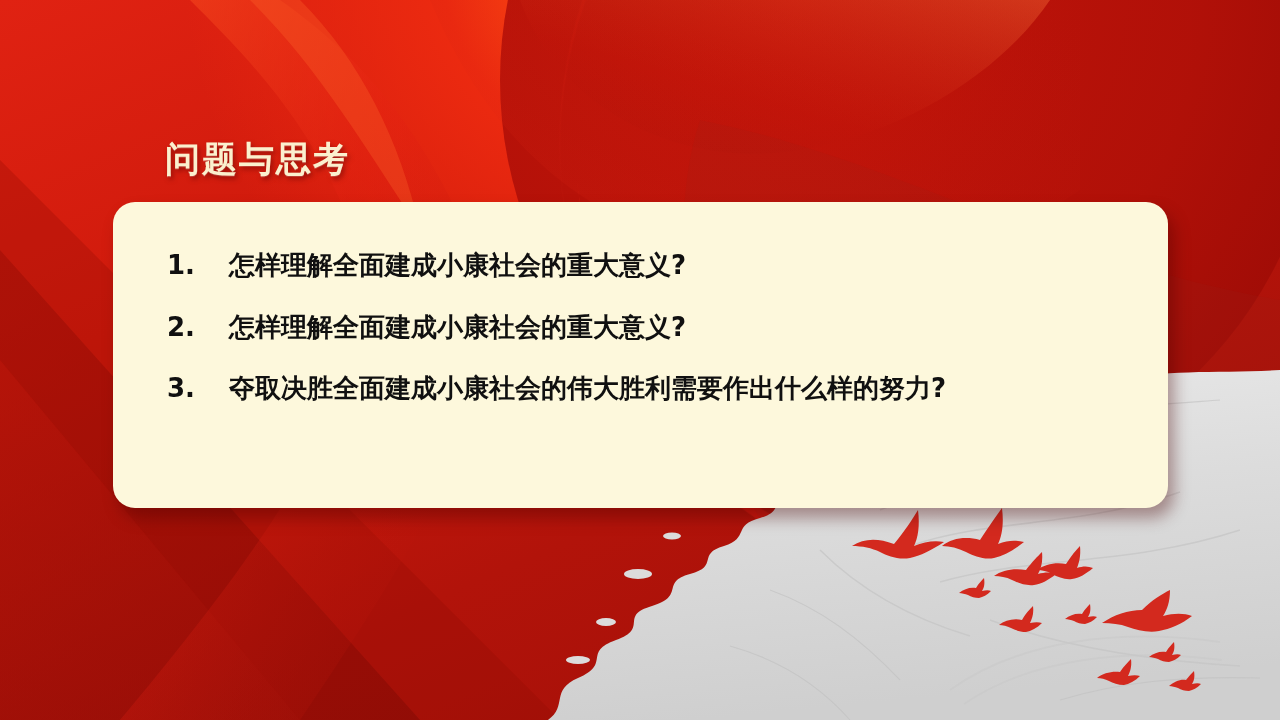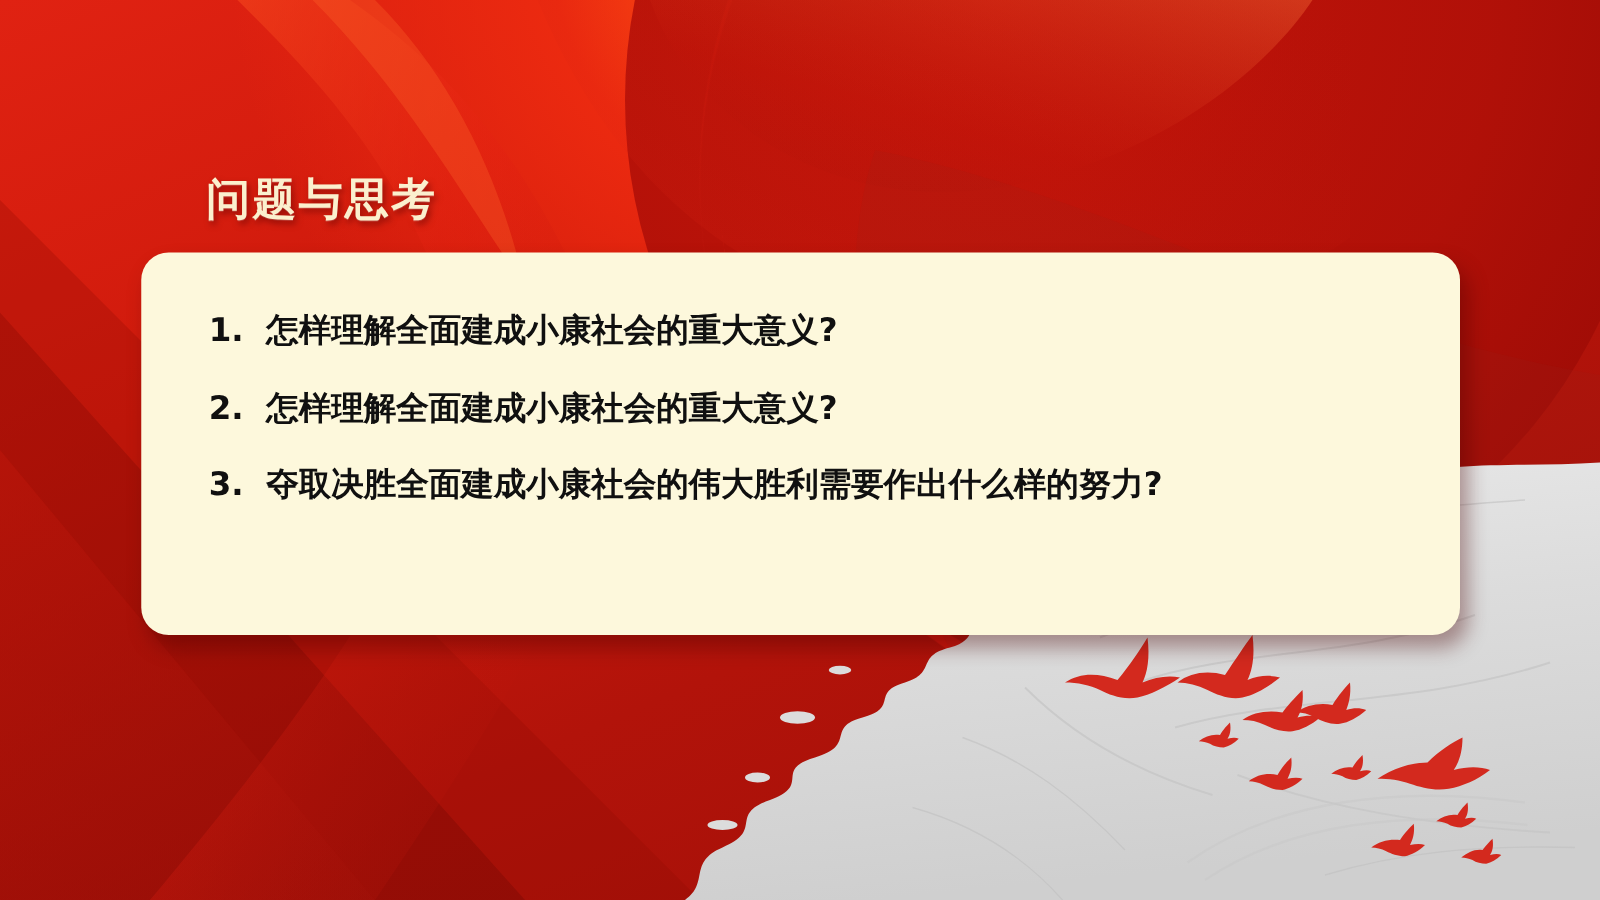--- a/index.html
+++ b/index.html
@@ -131,21 +131,21 @@
     white-space: nowrap;
   }
   .q-item:last-child { margin-bottom: 0; }
   .q-num {
     flex: 0 0 auto;
     width: 46px;
     font-size: 26px;
     font-weight: 700;
     color: #101010;
   }
-  .q-text { flex: 1 1 auto; }
+  .q-text { flex: 1 1 auto; margin-left: 16px; }
 </style>
 </head>
 <body>
 
 <div class="slide">
 
   <div class="bg-base"></div>
   <div class="bg-disc"></div>
   <div class="bg-arc"></div>
   <div class="bg-arc2"></div>

